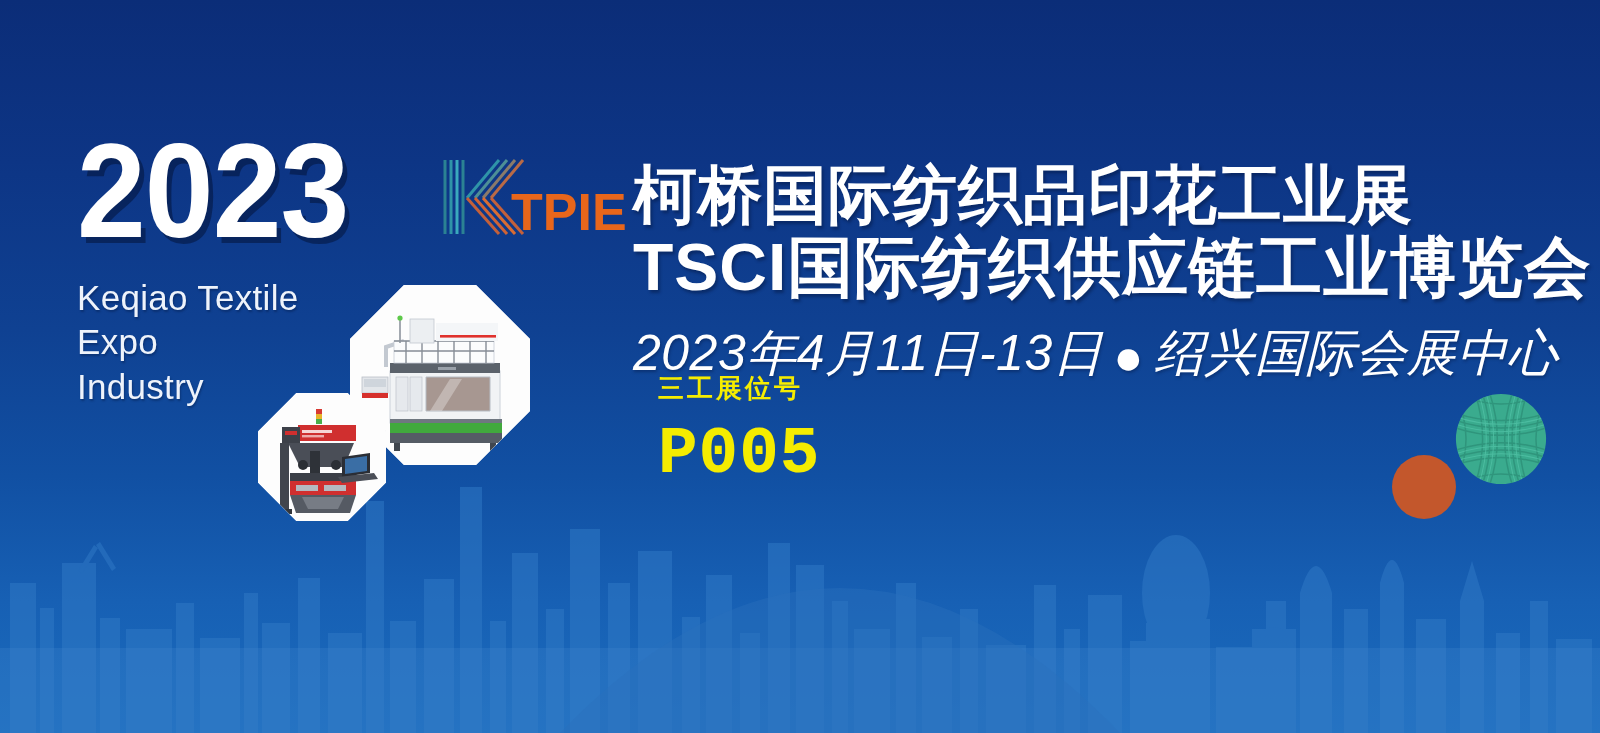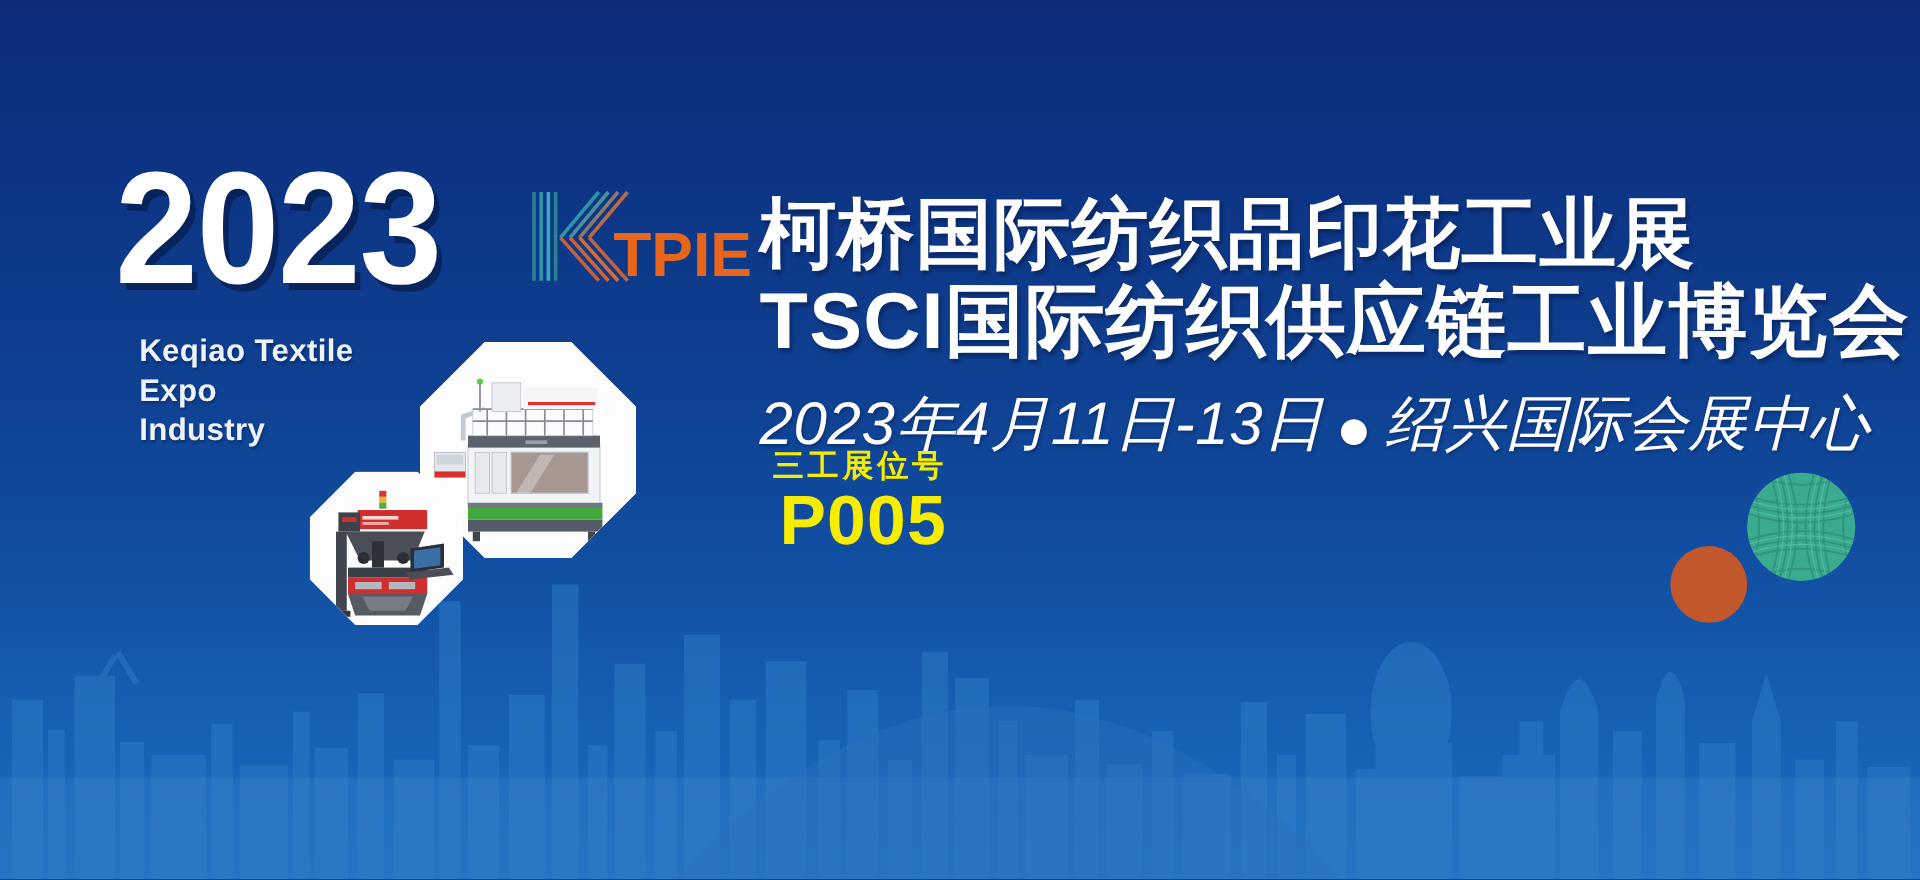--- a/index.html
+++ b/index.html
@@ -42,44 +42,43 @@
   }
   #yarn-orange {
     left: 1392px; top: 455px;
     width: 64px; height: 64px;
     background: #c3572c;
   }
 
   
   #left-block {
     position: absolute;
-    left: 96px;
+    left: 77px;
     top: 128px;
     width: 420px;
   }
   #year-2023 {
     font-family: "Liberation Sans", sans-serif;
     font-weight: bold;
     font-size: 133px;
     line-height: 0.96;
     letter-spacing: -1px;
     color: #ffffff;
     transform: scaleX(0.93);
     transform-origin: left center;
     text-shadow: 5px 6px 0 rgba(4,20,58,0.55);
   }
   #english-name {
     margin-top: 20px;
-    font-size: 26px;
+    font-size: 35px;
     line-height: 1.28;
-    font-weight: 700;
+    font-weight: 400;
     color: #eef3fb;
     letter-spacing: 0.3px;
     text-shadow: 1px 2px 2px rgba(4,20,58,0.35);
-    margin-left: 20px;
   }
 
   
   #ktpie-logo {
     position: absolute;
     left: 437px;
     top: 152px;
     width: 200px;
     height: 90px;
   }
@@ -132,35 +131,36 @@
     text-shadow: 1px 2px 3px rgba(5,22,62,0.4);
     font-style: italic;
   }
   #event-date .sep {
     display: inline-block;
     margin: 0 10px;
     vertical-align: middle;
   }
 
   
-  #booth-block { position: absolute; left: 644px; top: 375px; text-align: right; }
+  #booth-block { position: absolute; left: 658px; top: 375px; }
   #booth-label {
     font-size: 26px;
     font-weight: bold;
     color: #f5ec00;
     letter-spacing: 3px;
     line-height: 1;
   }
   #booth-number {
-    margin-top: 3px;
-    font-size: 58px;
+    margin-top: 20px;
+    font-size: 66px;
     font-weight: bold;
     color: #f5ec00;
     letter-spacing: 1px;
     line-height: 1.02;
+    font-family: Liberation Mono, monospace;
   }
 </style>
 </head>
 <body>
 
 <div id="banner">
 
   <div class="bg-layer">
 
     <svg class="skyline-svg" viewBox="0 0 1600 300" preserveAspectRatio="none">

